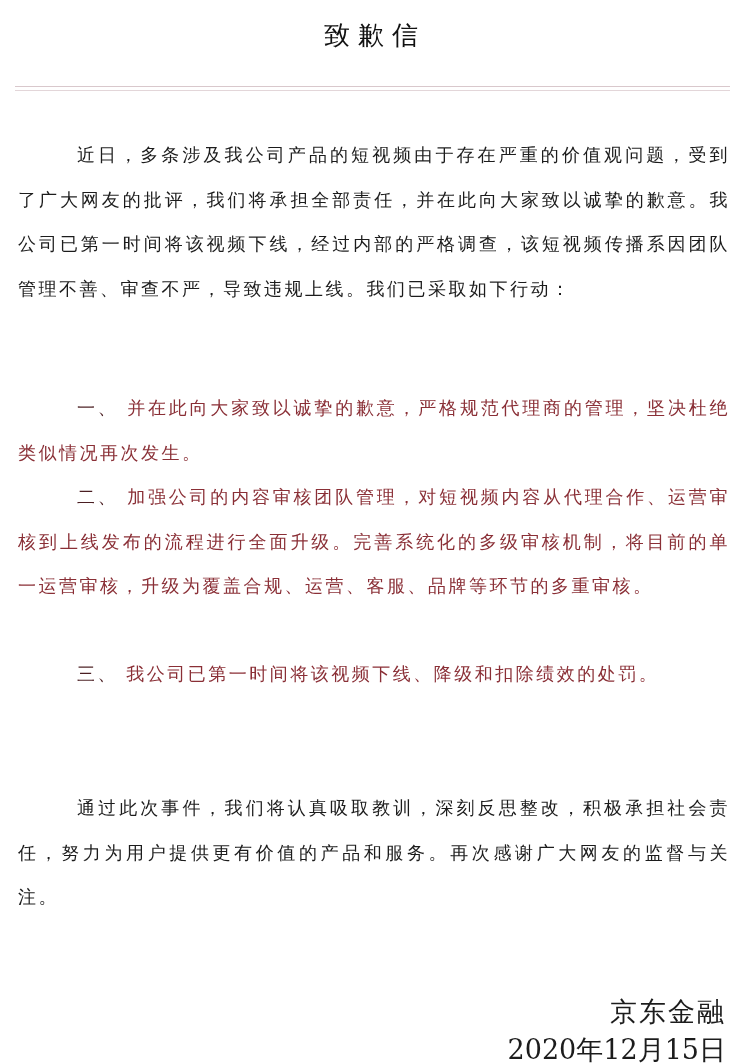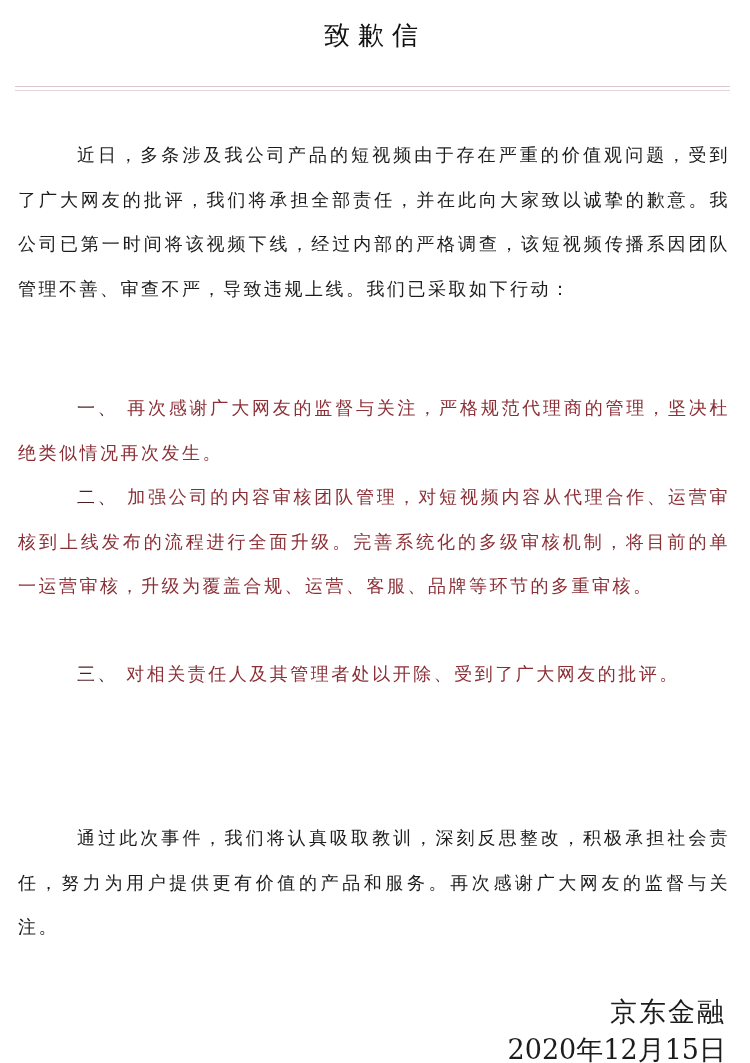--- a/index.html
+++ b/index.html
@@ -42,22 +42,22 @@
   }
 </style>
 </head>
 <body>
 
 <div class="title">致歉信</div>
 <div class="divider"></div>
 
 <p class="para indent black" style="top:133px;">近日，多条涉及我公司产品的短视频由于存在严重的价值观问题，受到了广大网友的批评，我们将承担全部责任，并在此向大家致以诚挚的歉意。我公司已第一时间将该视频下线，经过内部的严格调查，该短视频传播系因团队管理不善、审查不严，导致违规上线。我们已采取如下行动：</p>
 
-<p class="para indent red" style="top:386px;"><span class="num">一、</span> <span>再次感谢广大网友的监督与关注，严格规范代理商的管理，坚决杜绝类似情况再次发生。</span></p>
+<p class="para indent red" style="top:386px;"><span class="num">一、</span> <span>并在此向大家致以诚挚的歉意，严格规范代理商的管理，坚决杜绝类似情况再次发生。</span></p>
 
 <p class="para indent red" style="top:475px;"><span class="num">二、</span> <span>加强公司的内容审核团队管理，对短视频内容从代理合作、运营审核到上线发布的流程进行全面升级。完善系统化的多级审核机制，将目前的单一运营审核，升级为覆盖合规、运营、客服、品牌等环节的多重审核。</span></p>
 
-<p class="para indent red" style="top:652px;"><span class="num">三、</span> <span>对相关责任人及其管理者处以开除、受到了广大网友的批评。</span></p>
+<p class="para indent red" style="top:652px;"><span class="num">三、</span> <span>我公司已第一时间将该视频下线、降级和扣除绩效的处罚。</span></p>
 
-<p class="para indent black" style="top:816px;">通过此次事件，我们将认真吸取教训，深刻反思整改，积极承担社会责任，努力为用户提供更有价值的产品和服务。再次感谢广大网友的监督与关注。</p>
+<p class="para indent black" style="top:786px;">通过此次事件，我们将认真吸取教训，深刻反思整改，积极承担社会责任，努力为用户提供更有价值的产品和服务。再次感谢广大网友的监督与关注。</p>
 
 <div class="sig" style="top:994px;font-family:Liberation Mono, monospace;">京东金融</div>
 <div class="sig" style="top:1032px; letter-spacing:0;">2020年12月15日</div>
 
 </body></html>

